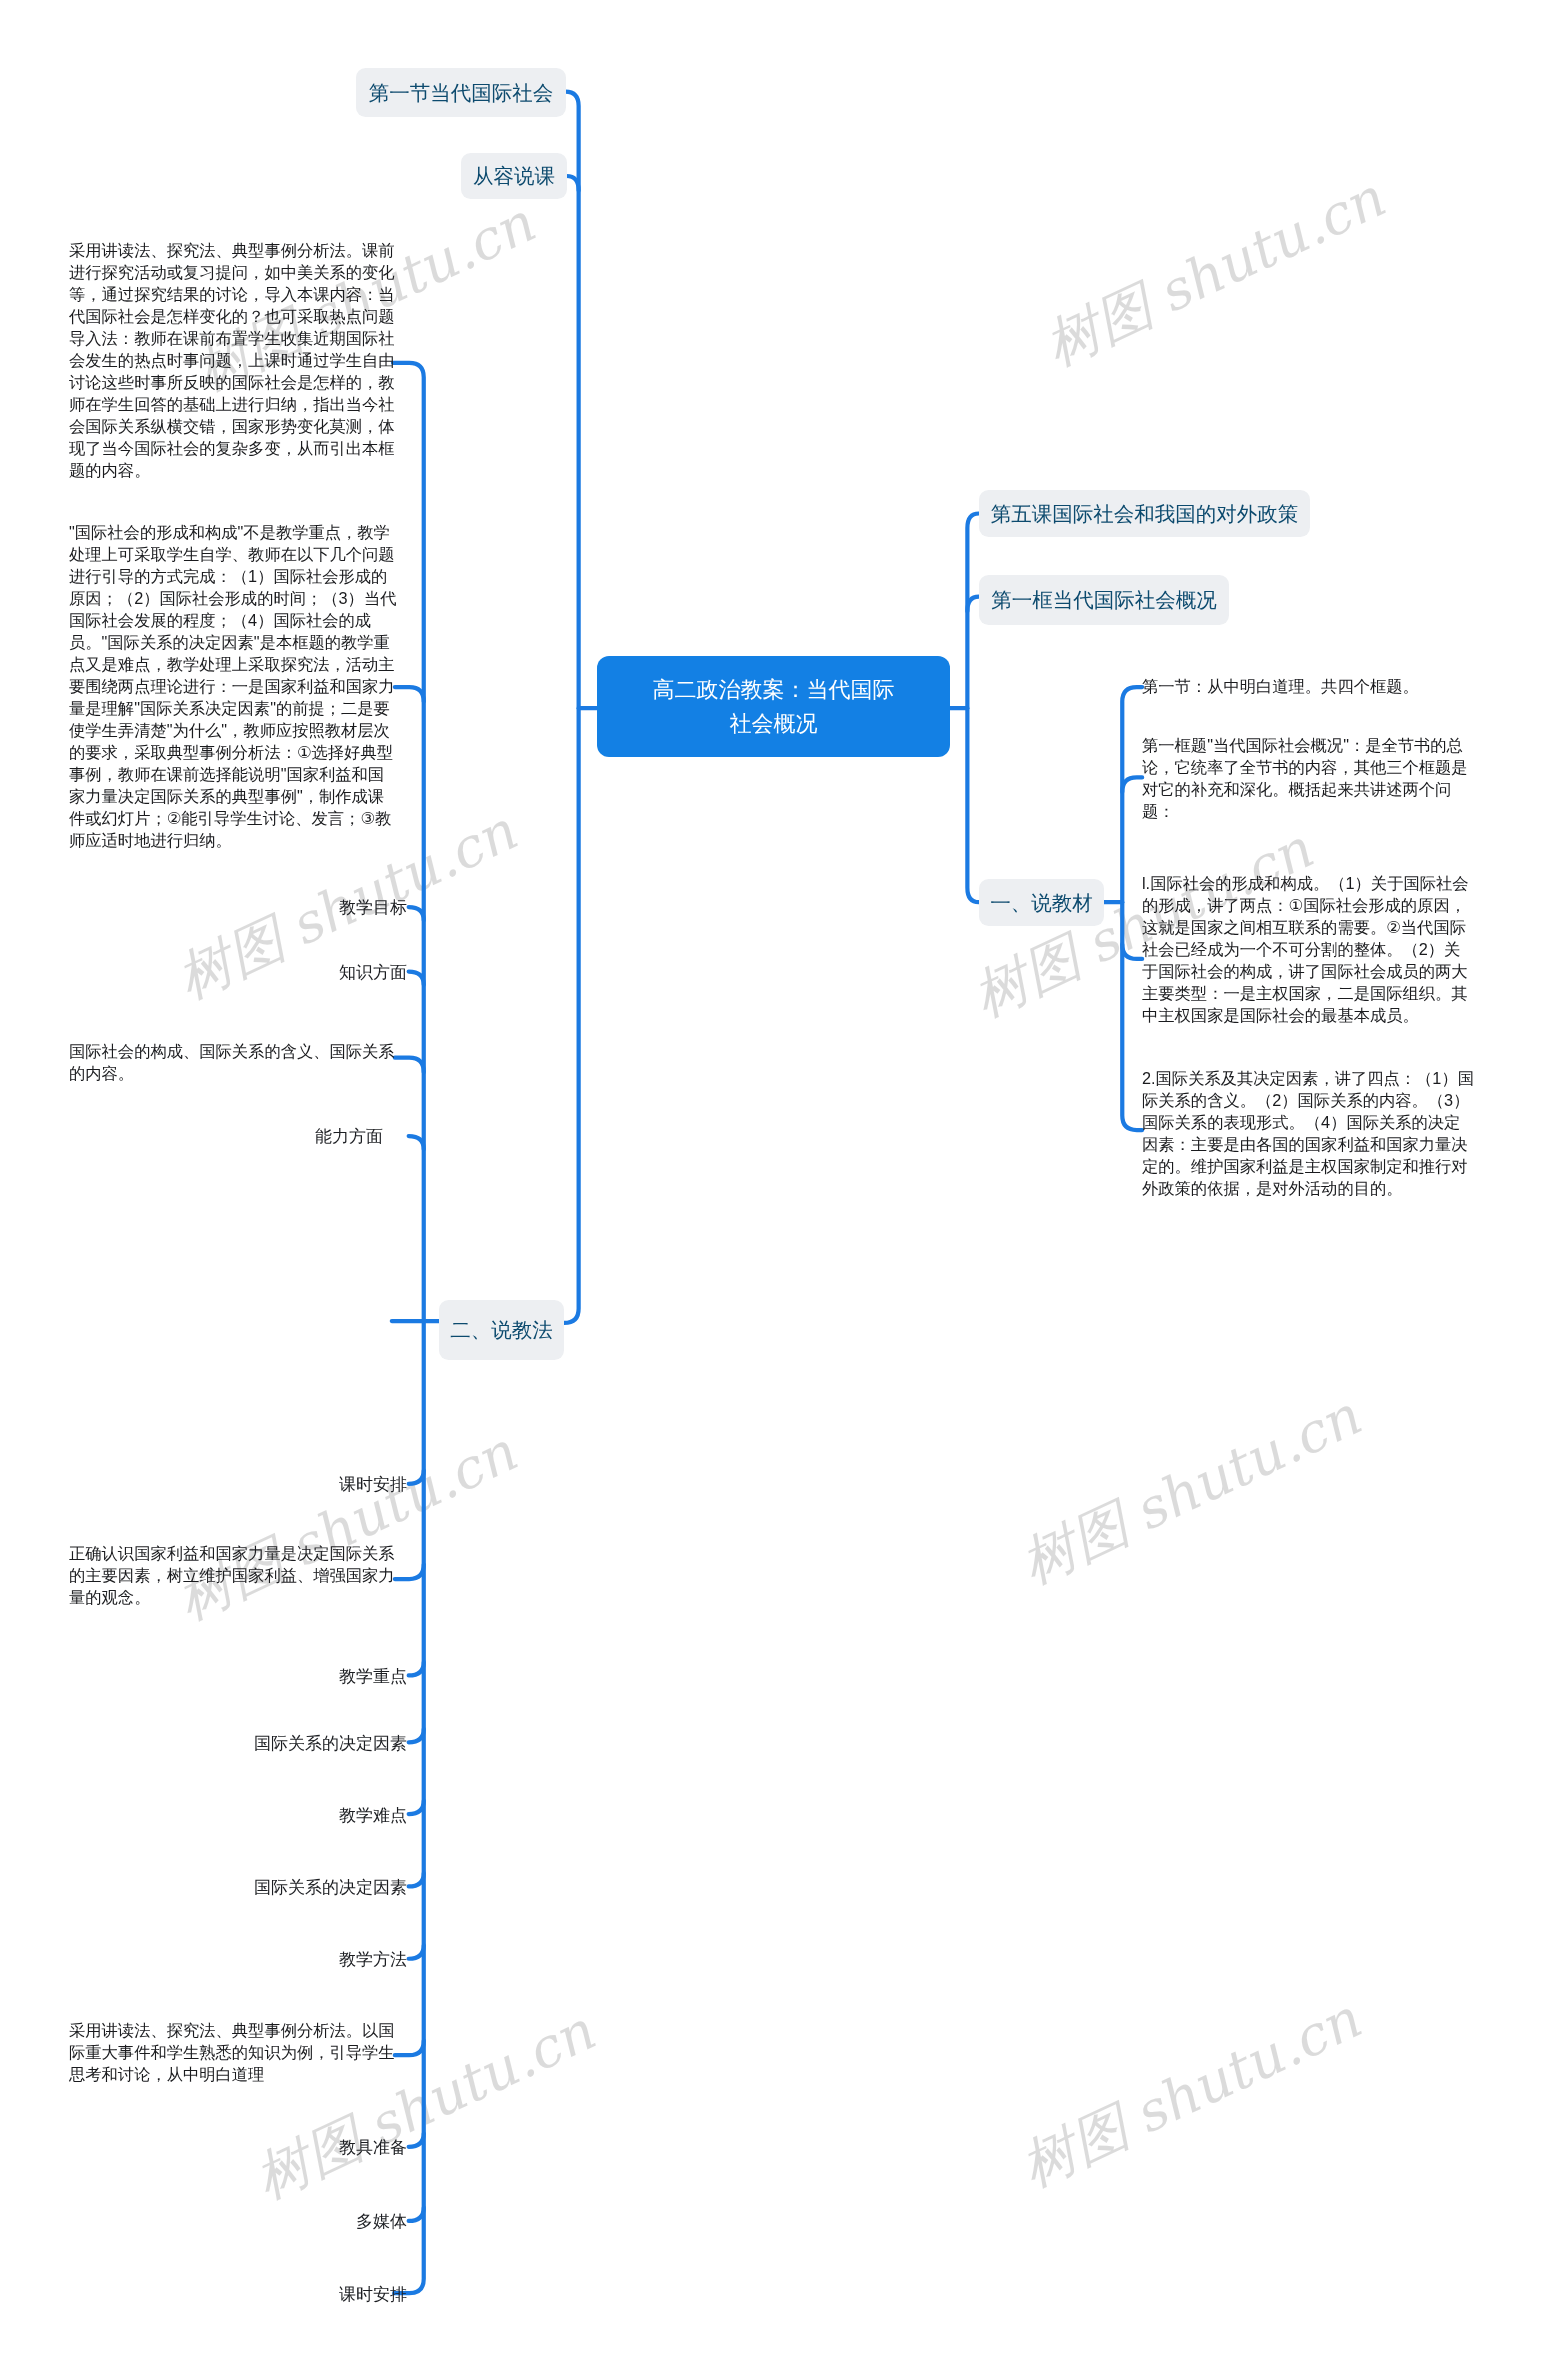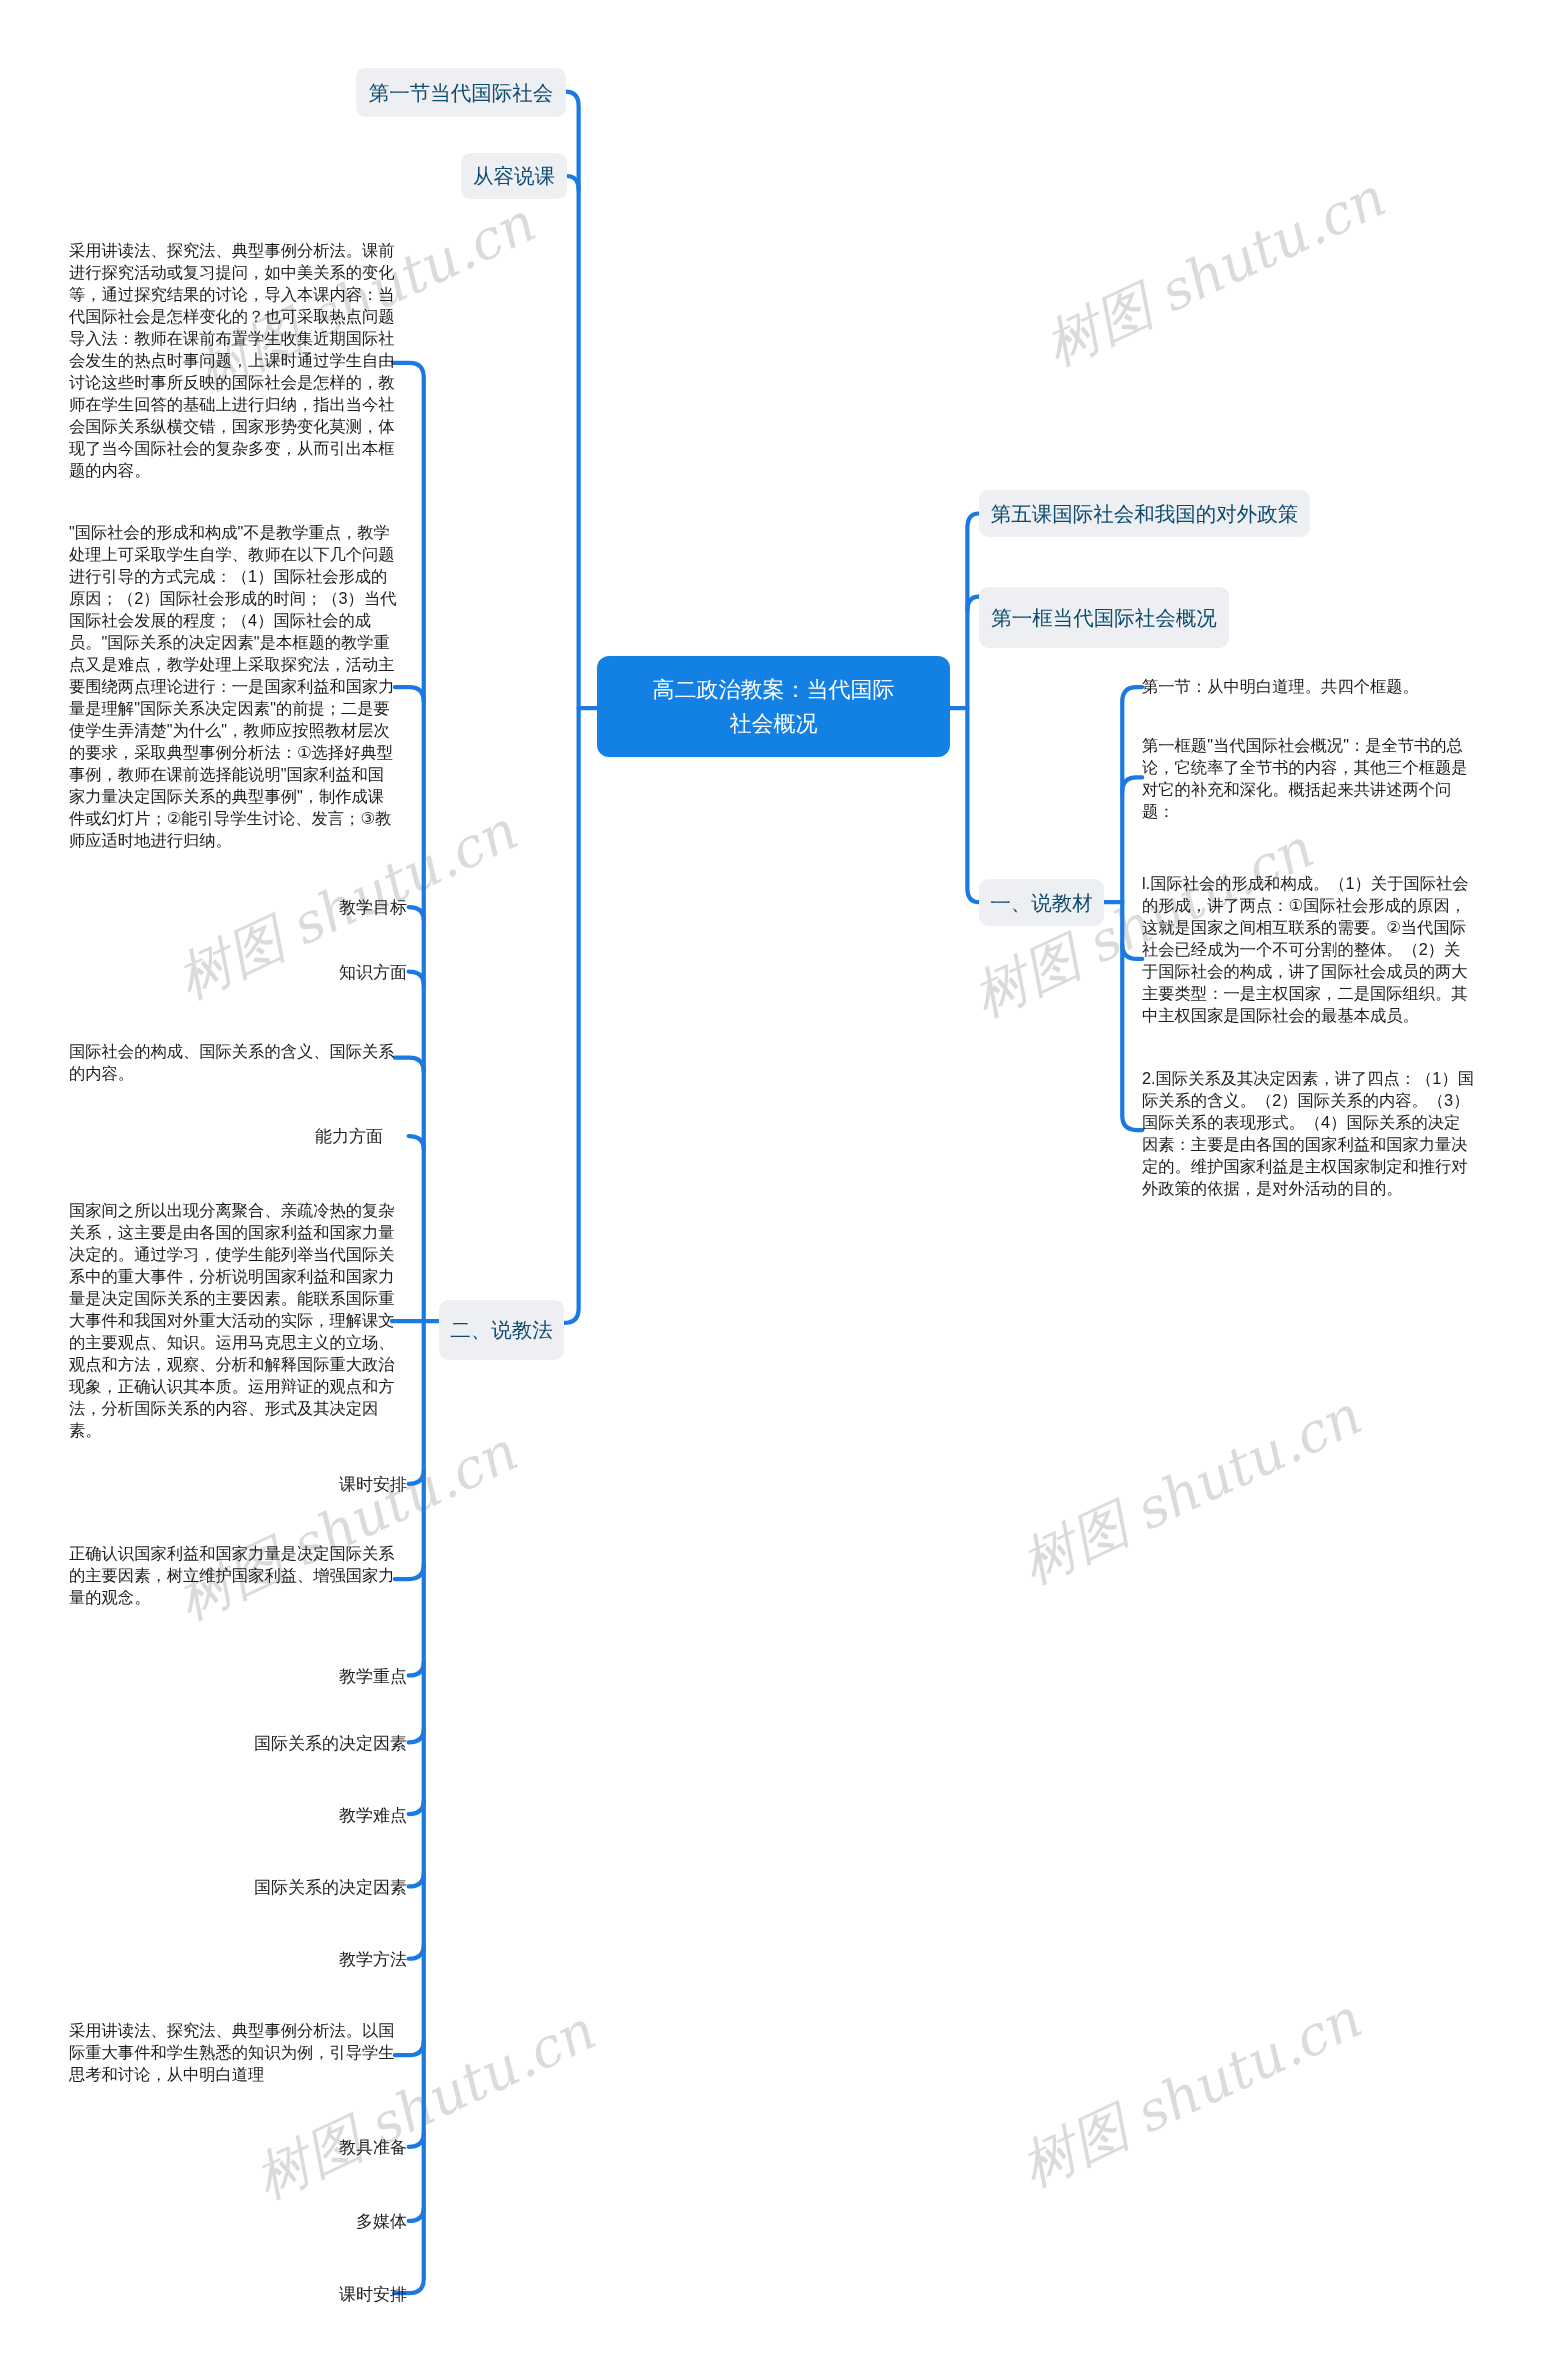--- a/index.html
+++ b/index.html
@@ -68,40 +68,39 @@
     <path d="M1895 1591 H1886 Q1862 1591 1862 1567"></path>
     <path d="M1831 1497 H1862"></path>
   </svg>
 
   <div class="root">高二政治教案：当代国际社会概况</div>
 
   <div class="topic" style="left:356px;top:68px;width:210px;height:49px">第一节当代国际社会</div>
   <div class="topic" style="left:461px;top:153px;width:106px;height:46px">从容说课</div>
   <div class="topic" style="left:439px;top:1300px;width:125px;height:60px">二、说教法</div>
   <div class="topic" style="left:979px;top:490px;width:331px;height:47px">第五课国际社会和我国的对外政策</div>
-  <div class="topic" style="left:979px;top:587px;width:250px;height:61px">第一框当代国际社会概况</div>
+  <div class="topic" style="left:979px;top:575px;width:250px;height:50px">第一框当代国际社会概况</div>
   <div class="topic" style="left:979px;top:879px;width:125px;height:47px">一、说教材</div>
 
   <div class="lbl" style="right:1136px;top:896px">教学目标</div>
   <div class="lbl" style="right:1136px;top:961px">知识方面</div>
   <div class="lbl" style="right:1160px;top:1125px">能力方面</div>
   <div class="lbl" style="right:1136px;top:1473px">课时安排</div>
   <div class="lbl" style="right:1136px;top:1665px">教学重点</div>
   <div class="lbl" style="right:1136px;top:1732px">国际关系的决定因素</div>
   <div class="lbl" style="right:1136px;top:1804px">教学难点</div>
   <div class="lbl" style="right:1136px;top:1876px">国际关系的决定因素</div>
   <div class="lbl" style="right:1136px;top:1948px">教学方法</div>
   <div class="lbl" style="right:1136px;top:2136px">教具准备</div>
   <div class="lbl" style="right:1136px;top:2210px">多媒体</div>
   <div class="lbl" style="right:1136px;top:2283px">课时安排</div>
 
   <div class="para left" style="top:239px">采用讲读法、探究法、典型事例分析法。课前进行探究活动或复习提问，如中美关系的变化等，通过探究结果的讨论，导入本课内容：当代国际社会是怎样变化的？也可采取热点问题导入法：教师在课前布置学生收集近期国际社会发生的热点时事问题，上课时通过学生自由讨论这些时事所反映的国际社会是怎样的，教师在学生回答的基础上进行归纳，指出当今社会国际关系纵横交错，国家形势变化莫测，体现了当今国际社会的复杂多变，从而引出本框题的内容。</div>
   <div class="para left" style="top:521px">"国际社会的形成和构成"不是教学重点，教学处理上可采取学生自学、教师在以下几个问题进行引导的方式完成：（1）国际社会形成的原因；（2）国际社会形成的时间；（3）当代国际社会发展的程度；（4）国际社会的成员。"国际关系的决定因素"是本框题的教学重点又是难点，教学处理上采取探究法，活动主要围绕两点理论进行：一是国家利益和国家力量是理解"国际关系决定因素"的前提；二是要使学生弄清楚"为什么"，教师应按照教材层次的要求，采取典型事例分析法：①选择好典型事例，教师在课前选择能说明"国家利益和国家力量决定国际关系的典型事例"，制作成课件或幻灯片；②能引导学生讨论、发言；③教师应适时地进行归纳。</div>
   <div class="para left" style="top:1040px">国际社会的构成、国际关系的含义、国际关系的内容。</div>
-  <div class="para left" style="top:1199px">国家间之所以出现分离聚合、亲疏冷热的复杂关系，这主要是由各国的国家利益和国家力量决定的。通过学习，使学生能列举当代国际关系中的重大事件，分析说明国家利益和国家力量是决定国际关系的主要因素。能联系国际重大事件和我国对外重大活动的实际，理解课文的主要观点、知识。运用马克思主义的立场、观点和方法，观察、分析和解释国际重大政治现象，正确认识其本质。运用辩证的观点和方法，分析国际关系的内容、形式及其决定因素。</div>
   <div class="para left" style="top:1542px">正确认识国家利益和国家力量是决定国际关系的主要因素，树立维护国家利益、增强国家力量的观念。</div>
   <div class="para left" style="top:2019px">采用讲读法、探究法、典型事例分析法。以国际重大事件和学生熟悉的知识为例，引导学生思考和讨论，从中明白道理</div>
 
   <div class="para right" style="top:675px">第一节：从中明白道理。共四个框题。</div>
   <div class="para right" style="top:734px">第一框题"当代国际社会概况"：是全节书的总论，它统率了全节书的内容，其他三个框题是对它的补充和深化。概括起来共讲述两个问题：</div>
   <div class="para right" style="top:872px">l.国际社会的形成和构成。（1）关于国际社会的形成，讲了两点：①国际社会形成的原因，这就是国家之间相互联系的需要。②当代国际社会已经成为一个不可分割的整体。（2）关于国际社会的构成，讲了国际社会成员的两大主要类型：一是主权国家，二是国际组织。其中主权国家是国际社会的最基本成员。</div>
   <div class="para right" style="top:1067px">2.国际关系及其决定因素，讲了四点：（1）国际关系的含义。（2）国际关系的内容。（3）国际关系的表现形式。（4）国际关系的决定因素：主要是由各国的国家利益和国家力量决定的。维护国家利益是主权国家制定和推行对外政策的依据，是对外活动的目的。</div>
 
 </div>
 

